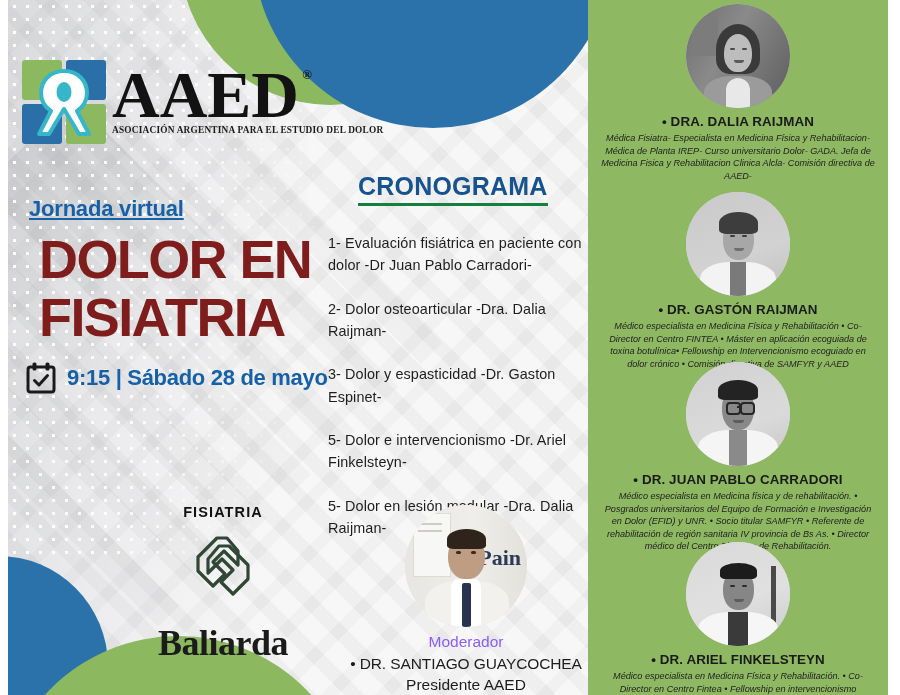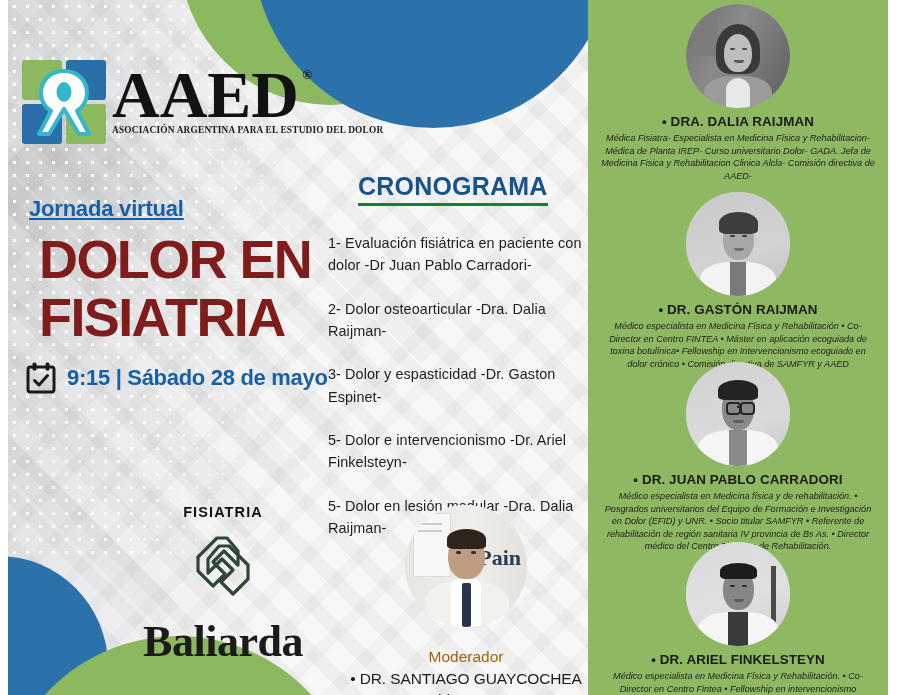--- a/index.html
+++ b/index.html
@@ -147,22 +147,22 @@
     position: absolute; left: 95px; top: 504px;
     width: 240px; text-align: center;
   }
   .auspicia-label {
     font-size: 14.5px; font-weight: 700; color: #111;
     letter-spacing: 1.1px;
   }
   .bal-mark { margin-top: 8px; }
   .bal-name {
     font-family: "Liberation Serif", serif;
-    font-size: 44px; font-weight: 700; color: #1b1b1b;
-    letter-spacing: -.5px; margin-top: 8px;
+    font-size: 36px; font-weight: 700; color: #1b1b1b;
+    letter-spacing: -.5px; margin-top: 14px;
   }
 
   
   .crono {
     position: absolute; left: 320px; top: 172px;
     width: 262px;
   }
   .crono-title {
     text-align: center;
     font-size: 25px; font-weight: 700; color: #16538f;
@@ -182,21 +182,21 @@
   
   .moderator {
     position: absolute; left: 318px; top: 505px;
     width: 280px; text-align: center;
   }
   .mod-photo {
     width: 122px; height: 122px; border-radius: 50%;
     margin: 0 auto; overflow: hidden; position: relative;
     background: #e9e7e2;
   }
-  .mod-name1 { font-size: 15.5px; color: #a16207; margin-top: 21px; text-align: center; }
+  .mod-name1 { font-size: 15.5px; color: #8b5cf6; margin-top: 6px; text-align: center; }
   .mod-name2 { font-size: 15.5px; color: #1d1d1d; margin-top: 4px; letter-spacing: -.1px; }
   .mod-name3 { font-size: 15.5px; color: #1d1d1d; margin-top: 3px; }
 
   
   .right-panel {
     position: absolute; left: 588px; top: 0;
     width: 300px; height: 695px;
     background: #8fb862;
     overflow: hidden;
   }

